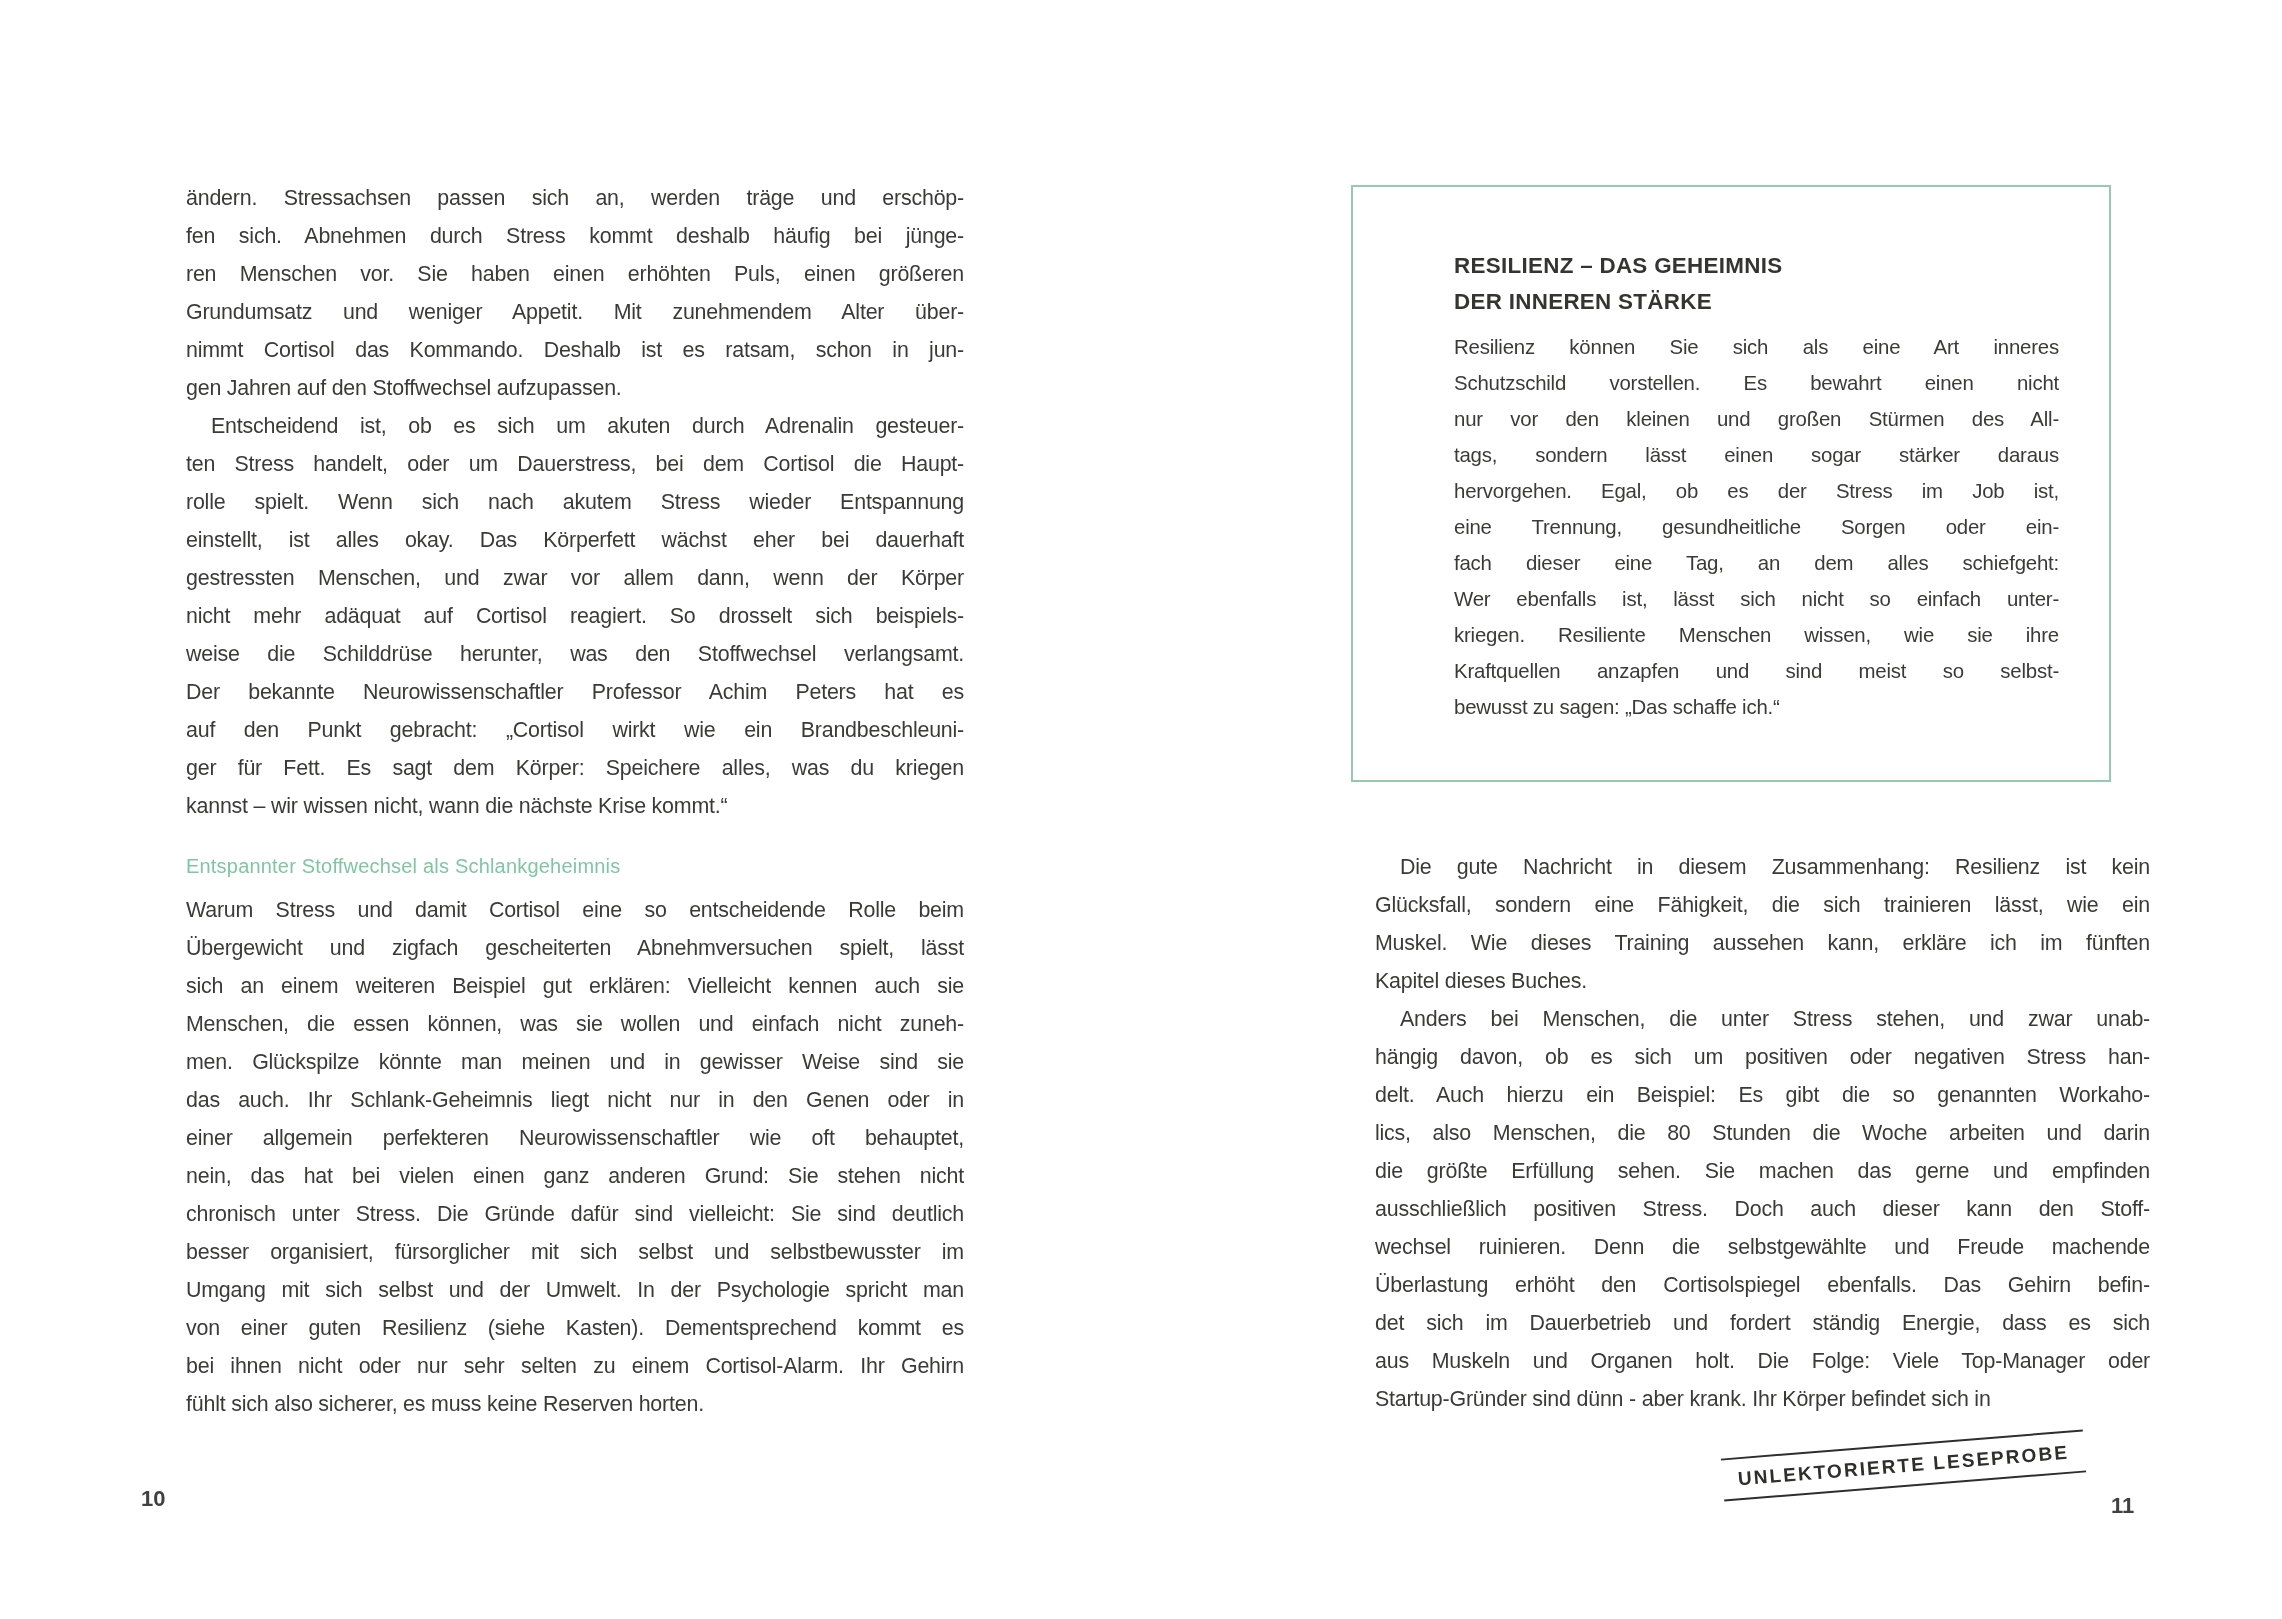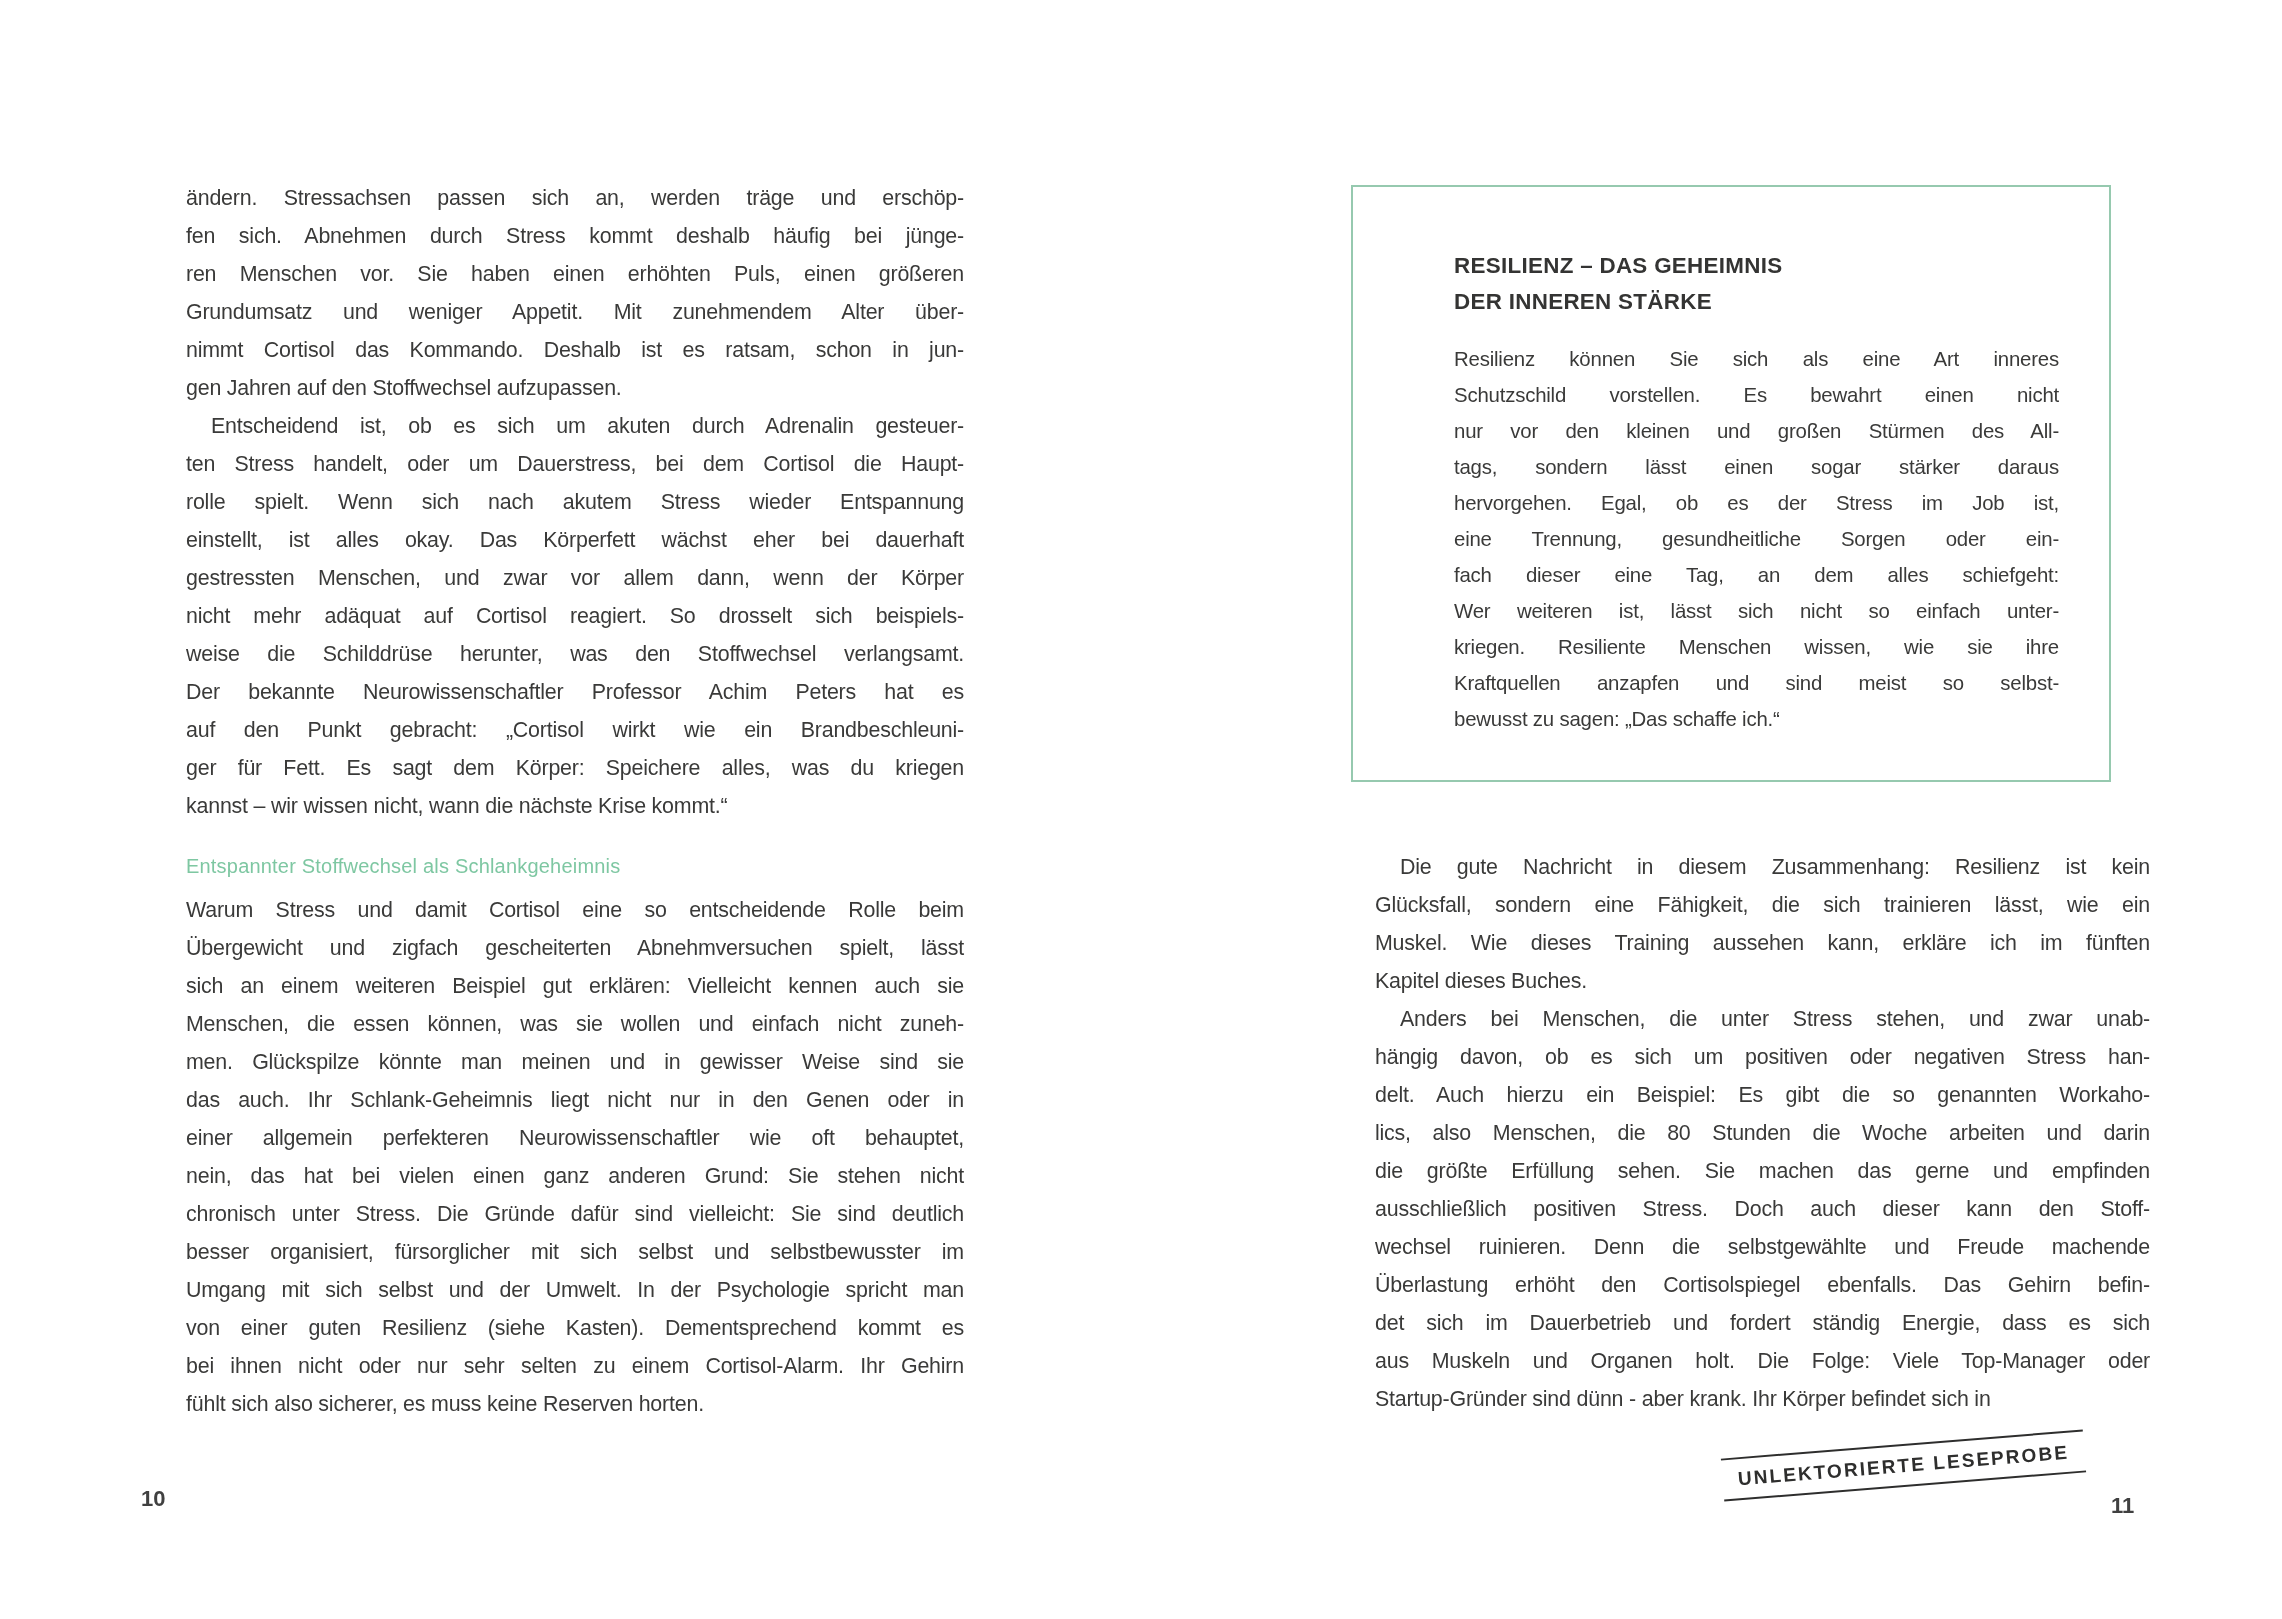--- a/index.html
+++ b/index.html
@@ -50,21 +50,21 @@
     padding: 61px 50px 0 101px;
     background: #ffffff;
   }
   .box-title {
     font-size: 22.4px;
     font-weight: 700;
     line-height: 36px;
     letter-spacing: 0.3px;
     color: #343433;
   }
-  .box-body { margin-top: 21px; }
+  .box-body { margin-top: 9px; }
   .box-body .tline {
     font-size: 20.4px;
     line-height: 36px;
     letter-spacing: -0.2px;
   }
 
   
   .right-col {
     position: absolute;
     left: 1351px; top: 848px;
@@ -153,21 +153,21 @@
     <div class="box-title">RESILIENZ – DAS GEHEIMNIS</div>
     <div class="box-title">DER INNEREN STÄRKE</div>
     <div class="box-body para">
         <div class="tline">Resilienz können Sie sich als eine Art inneres</div>
         <div class="tline">Schutzschild vorstellen. Es bewahrt einen nicht</div>
         <div class="tline">nur vor den kleinen und großen Stürmen des All-</div>
         <div class="tline">tags, sondern lässt einen sogar stärker daraus</div>
         <div class="tline">hervorgehen. Egal, ob es der Stress im Job ist,</div>
         <div class="tline">eine Trennung, gesundheitliche Sorgen oder ein-</div>
         <div class="tline">fach dieser eine Tag, an dem alles schiefgeht:</div>
-        <div class="tline">Wer weiteren ist, lässt sich nicht so einfach unter-</div>
+        <div class="tline">Wer ebenfalls ist, lässt sich nicht so einfach unter-</div>
         <div class="tline">kriegen. Resiliente Menschen wissen, wie sie ihre</div>
         <div class="tline">Kraftquellen anzapfen und sind meist so selbst-</div>
         <div class="tline last">bewusst zu sagen: „Das schaffe ich.“</div>
       </div>
   </div>
 
   <div class="right-col">
     <div class="para indent">
         <div class="tline">Die gute Nachricht in diesem Zusammenhang: Resilienz ist kein</div>
         <div class="tline">Glücksfall, sondern eine Fähigkeit, die sich trainieren lässt, wie ein</div>

